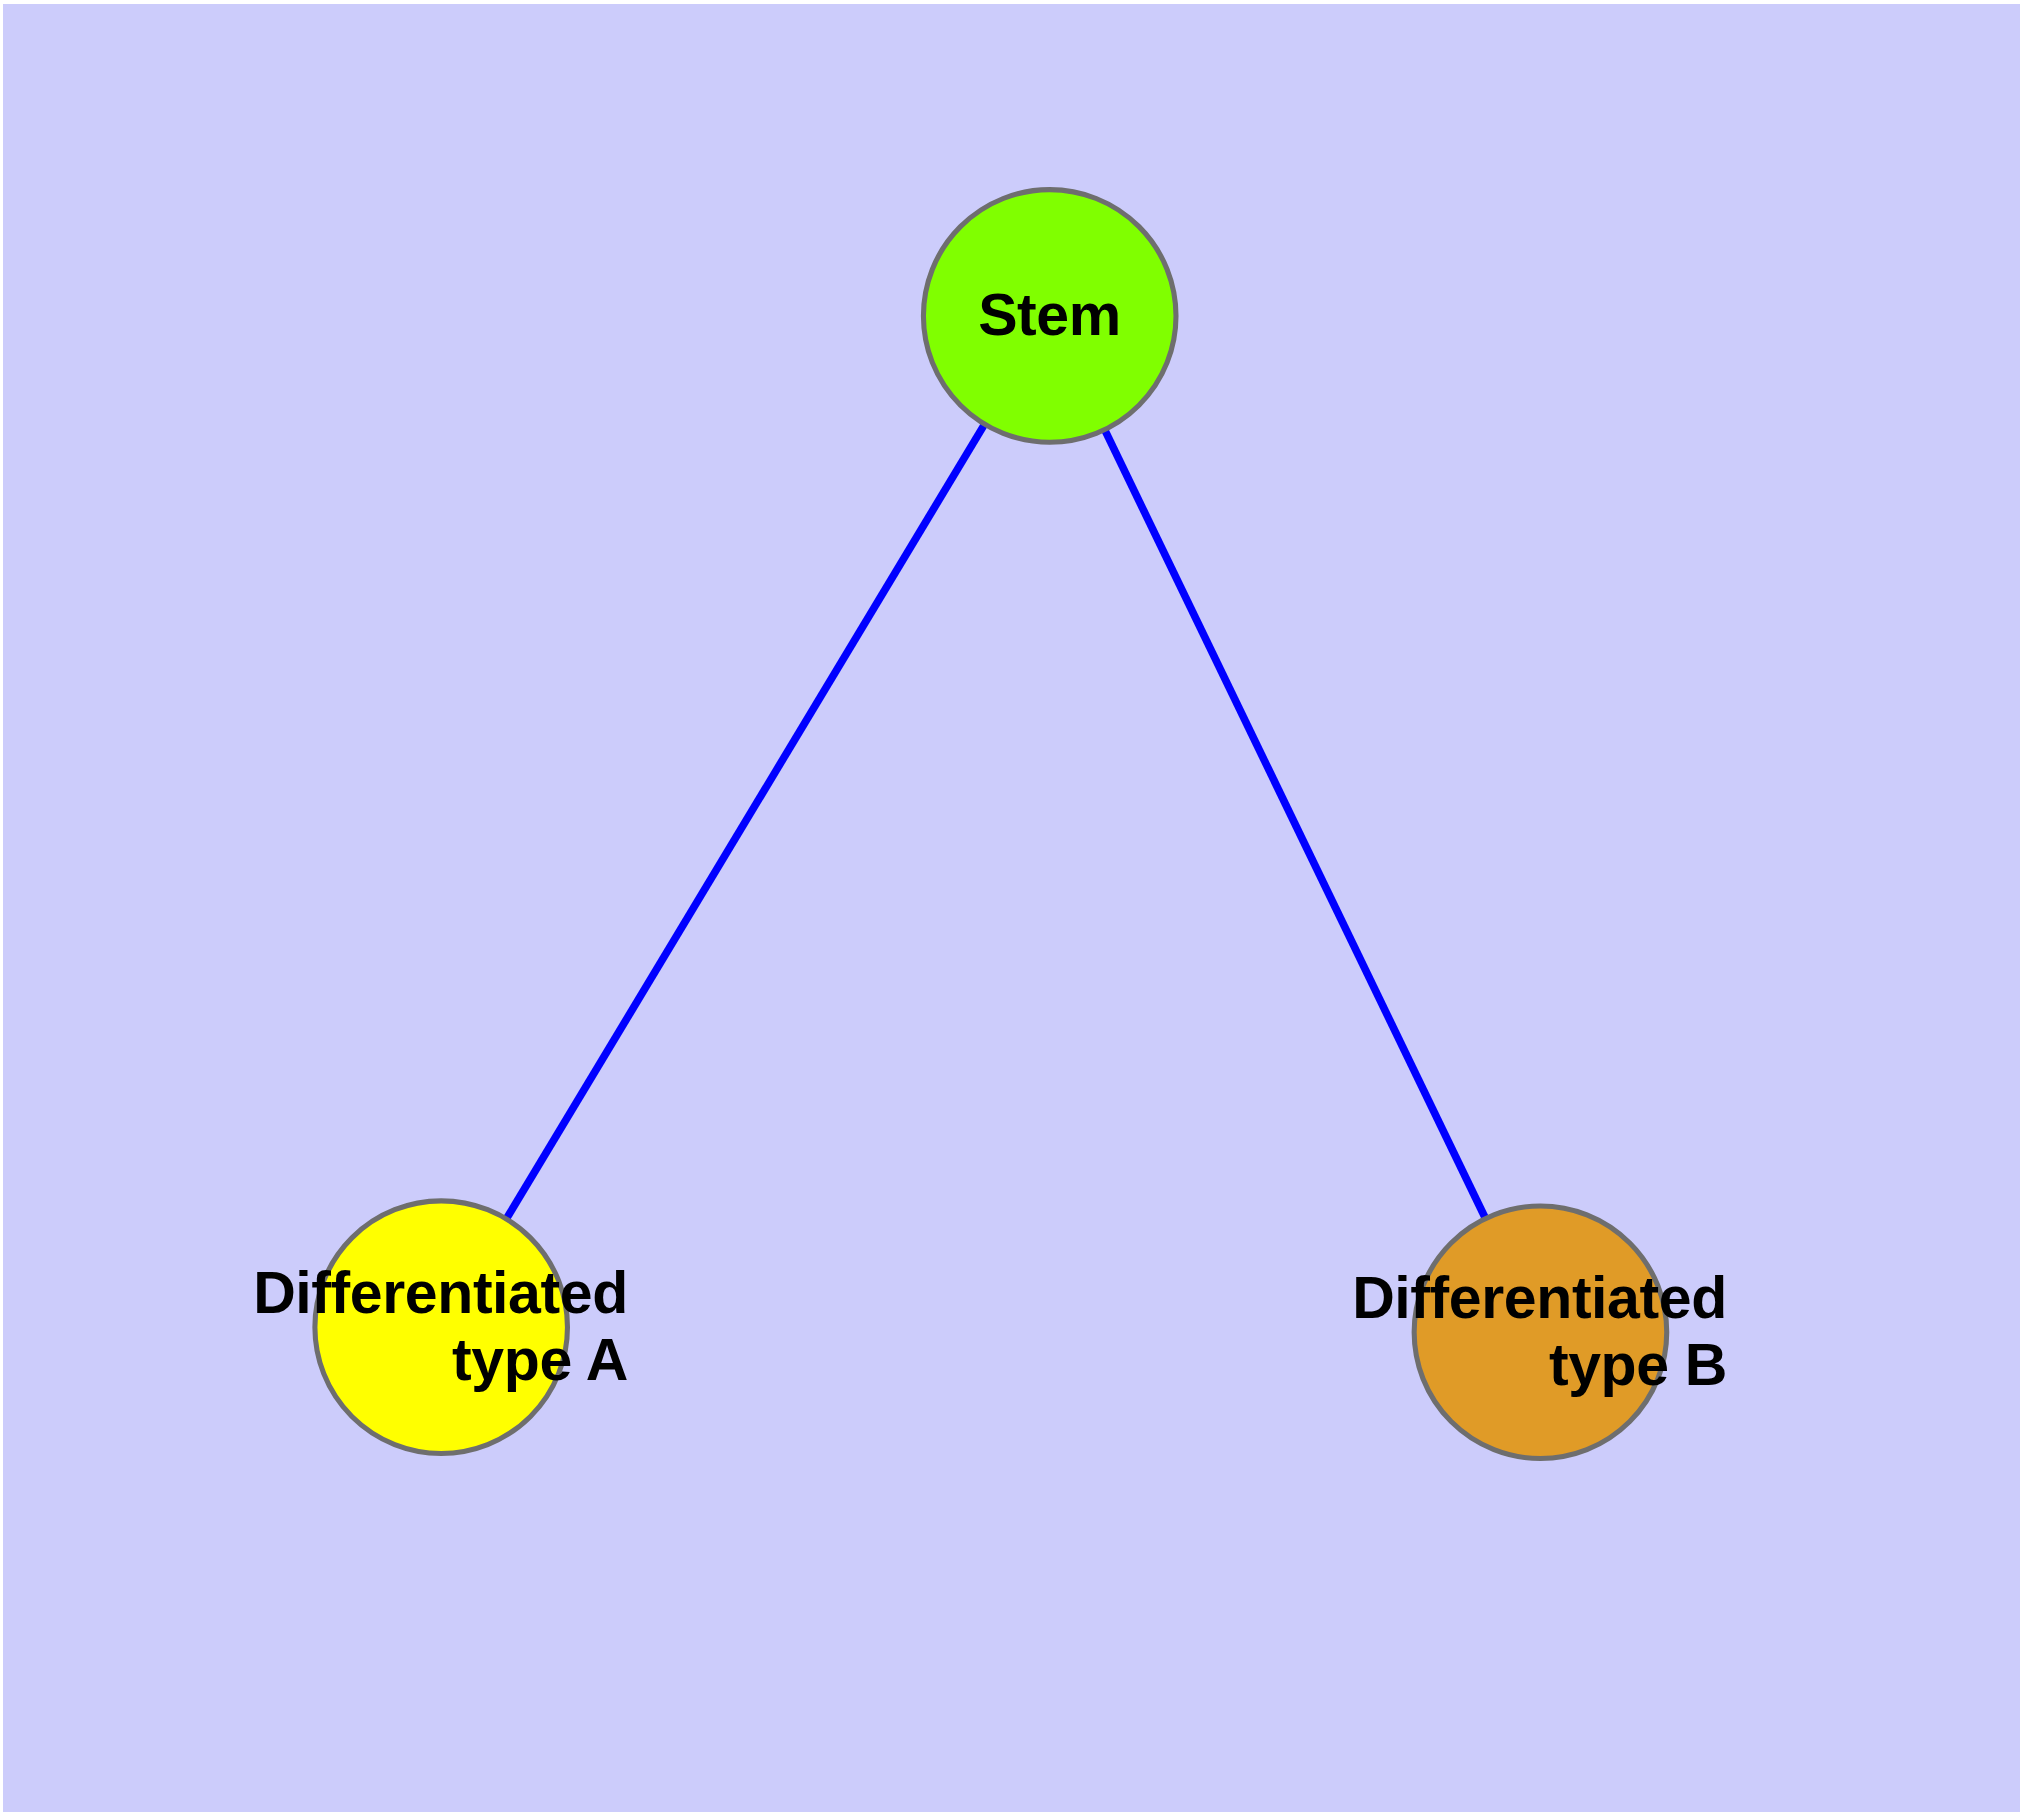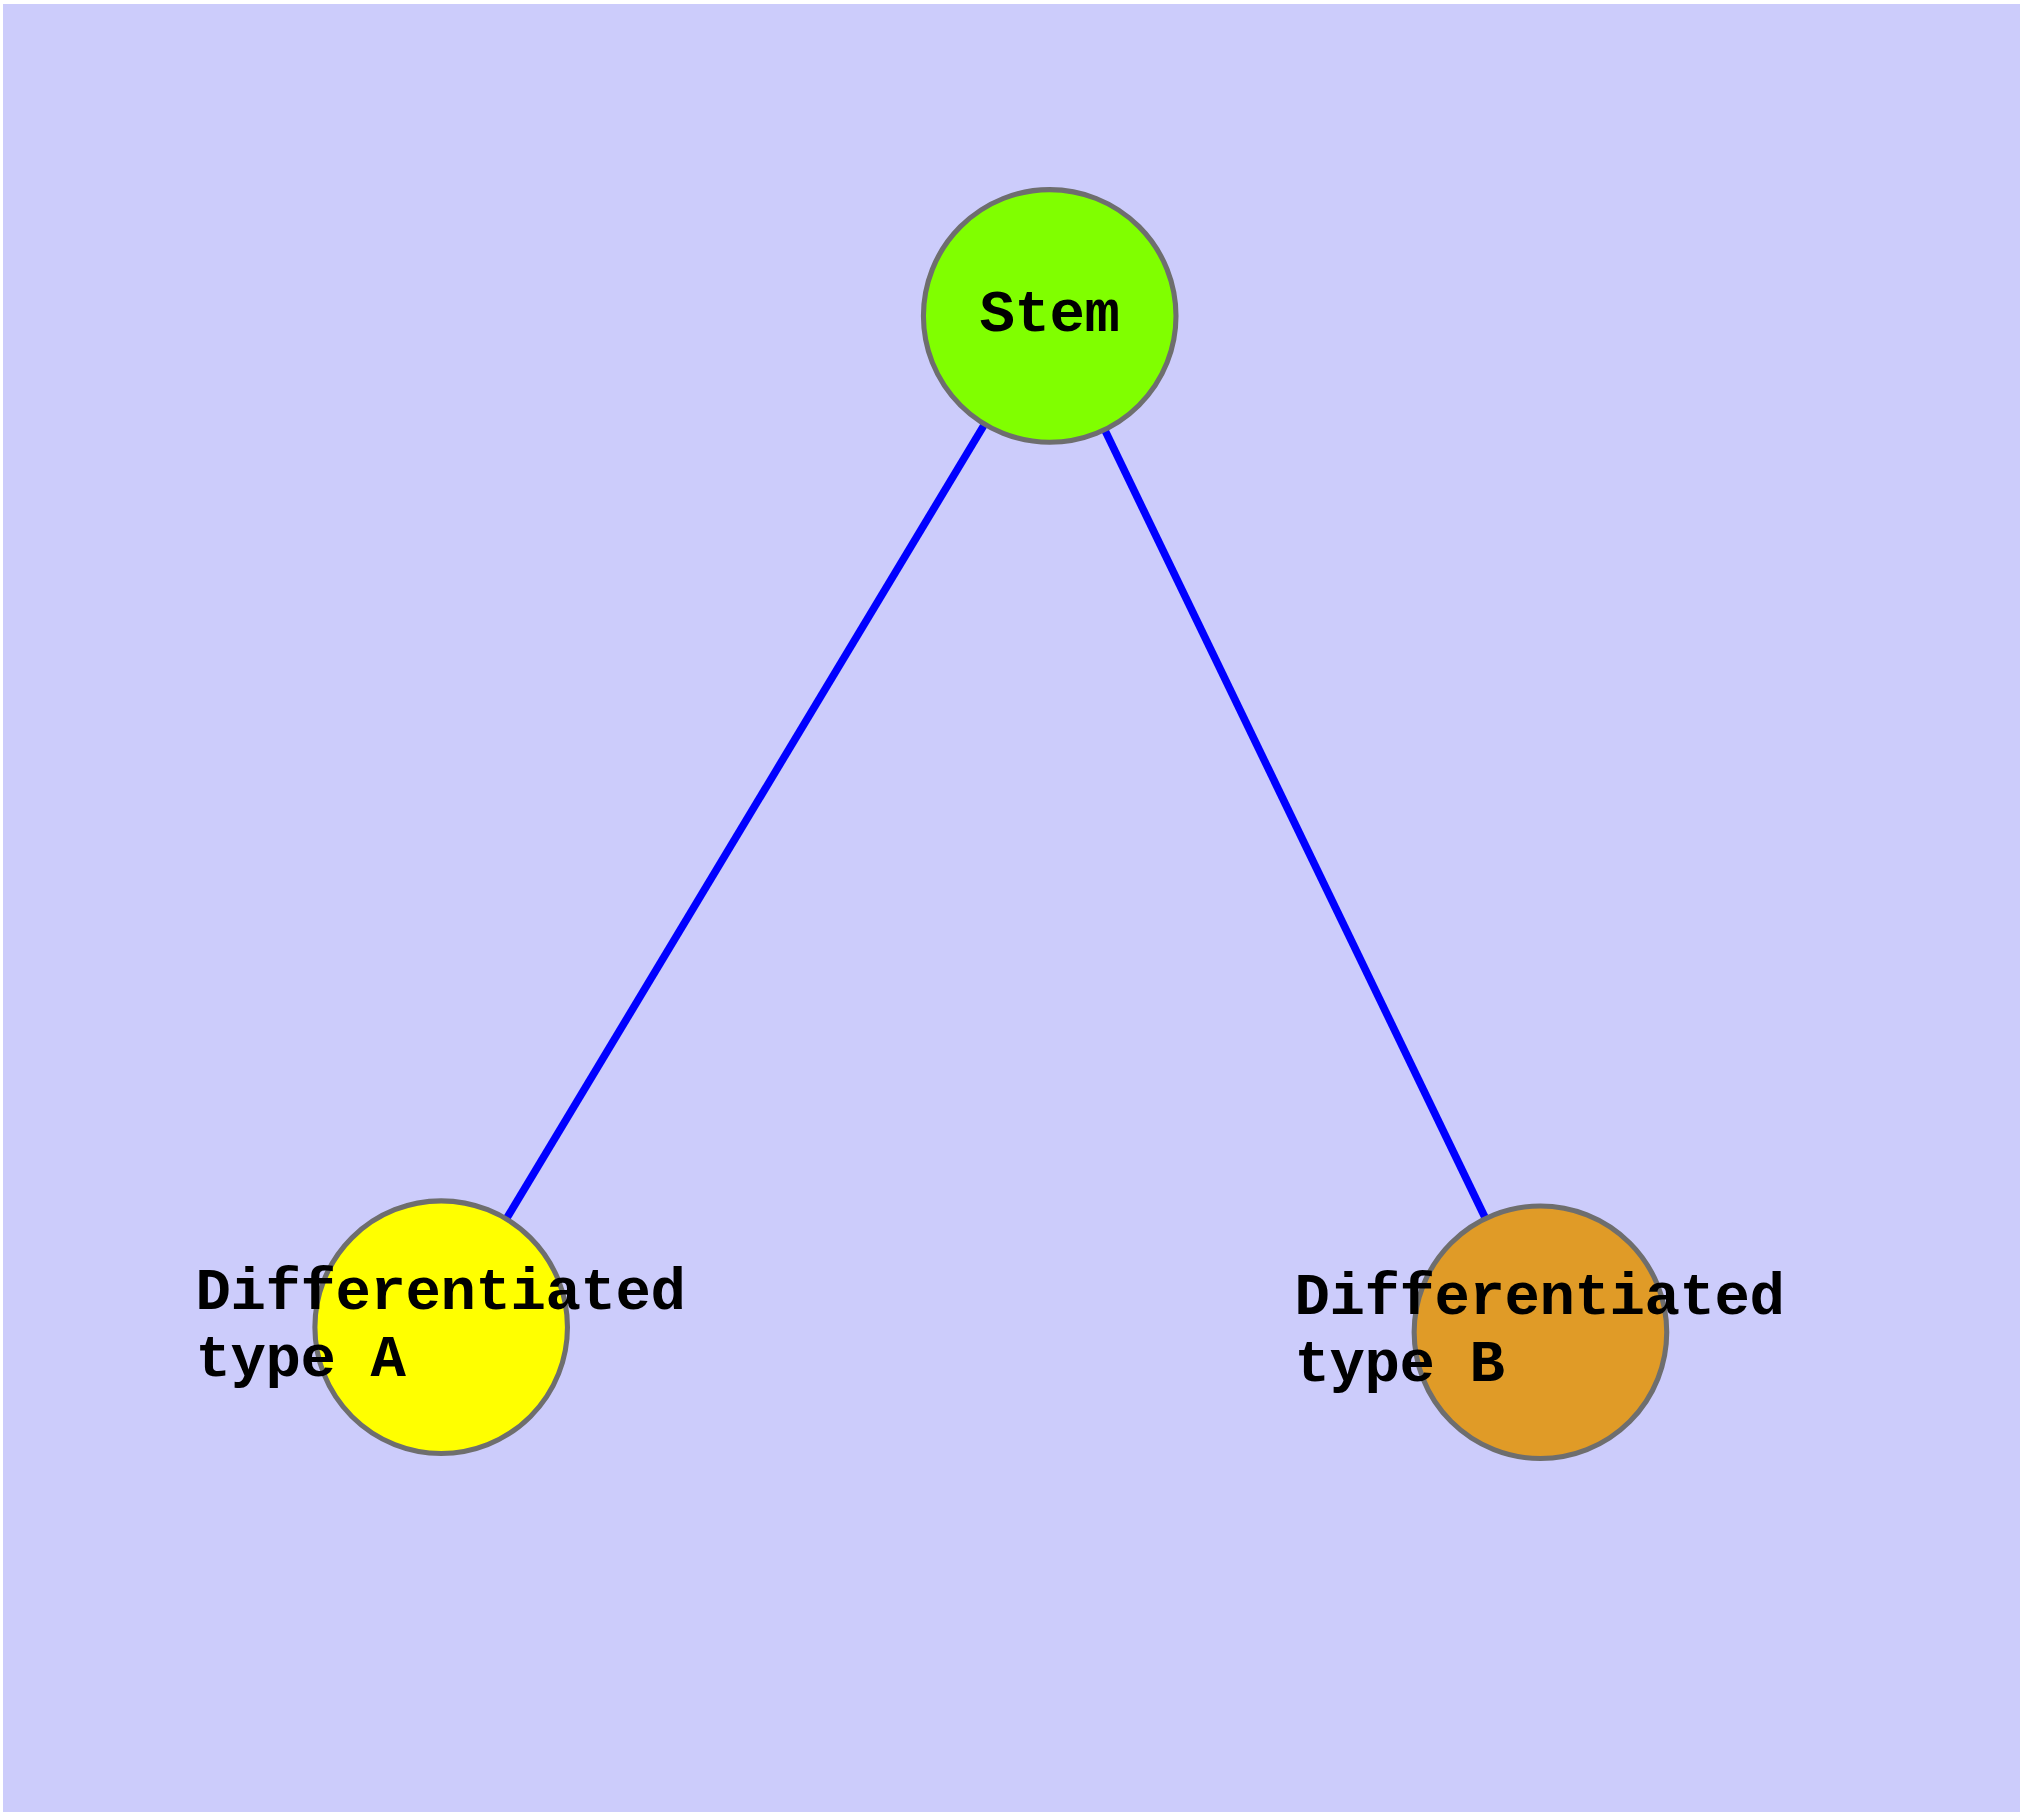--- a/index.html
+++ b/index.html
@@ -34,23 +34,23 @@
   #graph-svg {
     position: absolute;
     left: 0;
     top: 0;
     width: 2018px;
     height: 1808px;
     overflow: visible;
   }
   .node-label {
     position: absolute;
-    text-align: left;
+    text-align: right;
     color: #000000;
-    font-family: Liberation Mono, monospace;
+    font-family: Liberation Sans, sans-serif;
     font-weight: bold;
     font-size: 59px;
     line-height: 1.14;
     white-space: pre-line;
     transform: translate(-50%, -50%);
     pointer-events: none;
     letter-spacing: -0.4px;
   }
 </style>
 </head>

